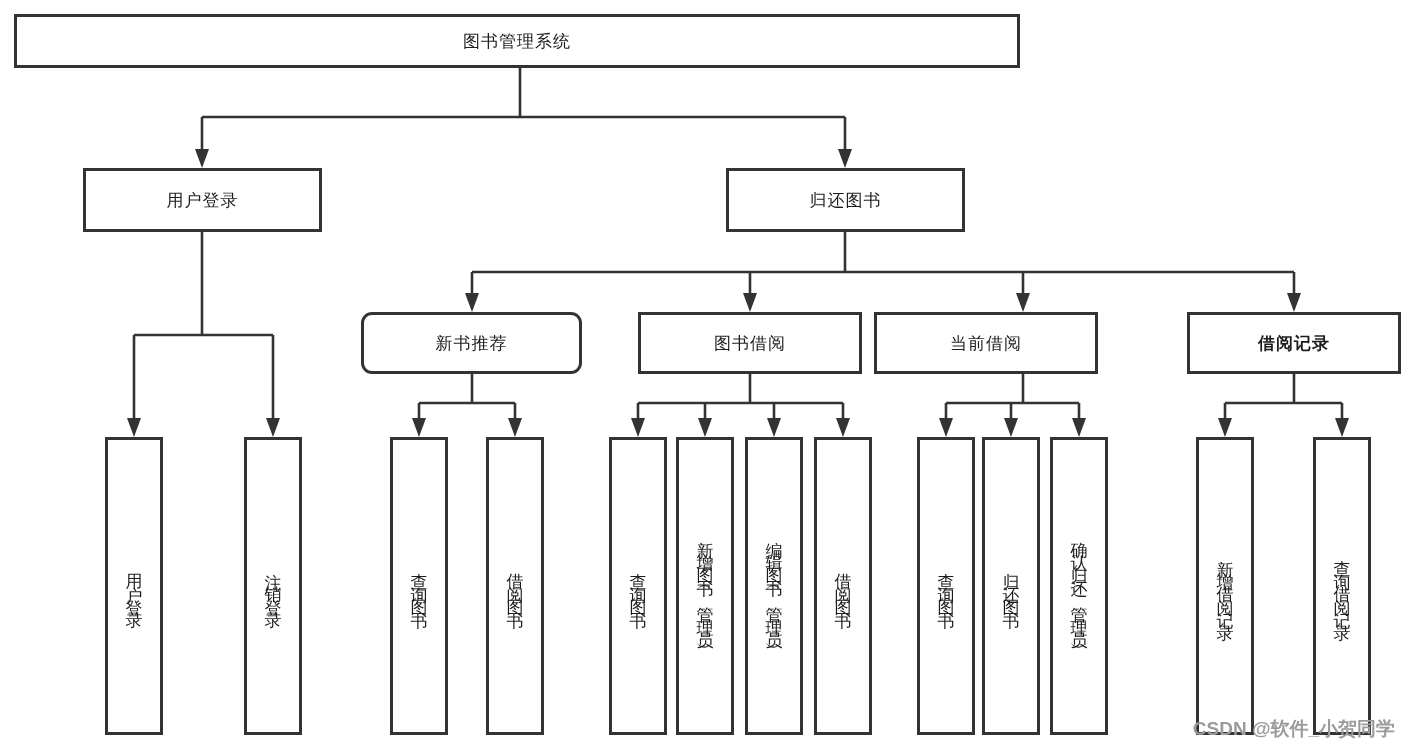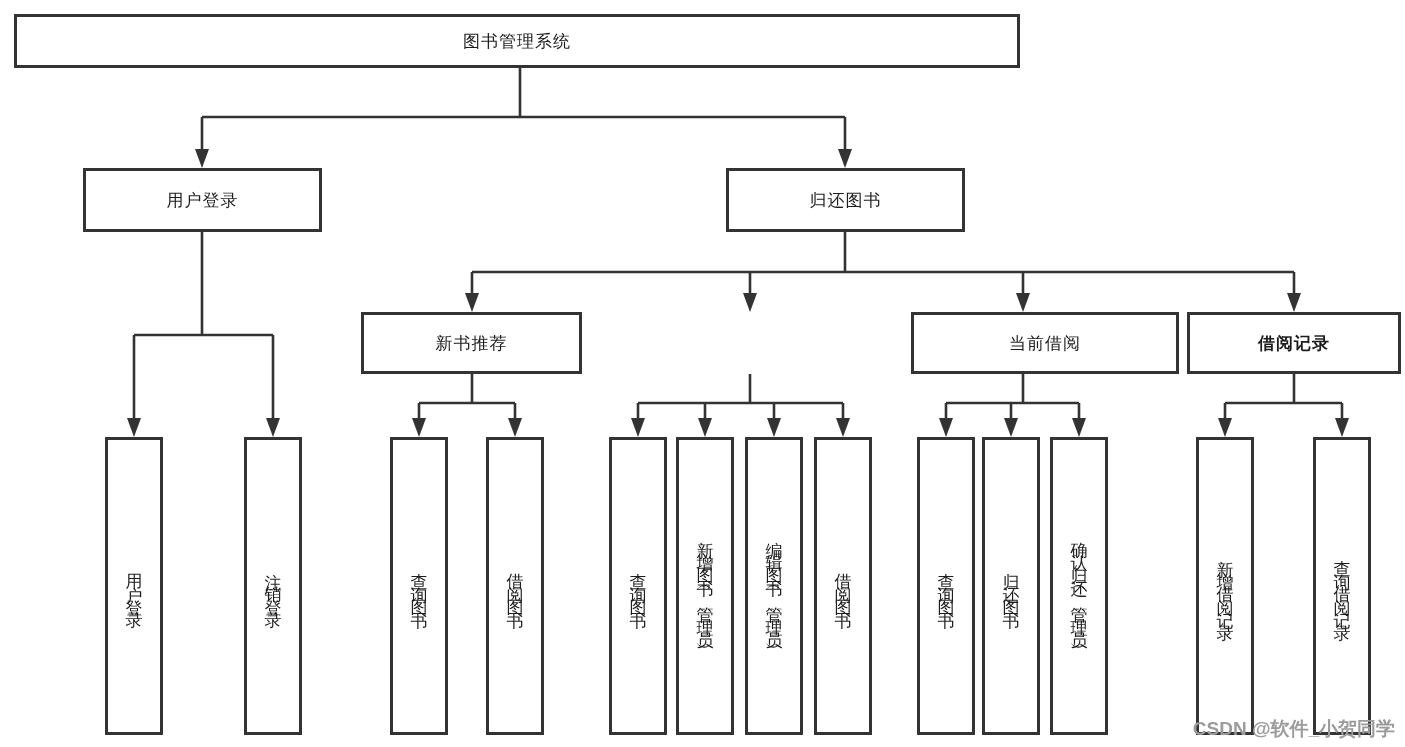--- a/index.html
+++ b/index.html
@@ -49,23 +49,23 @@
     letter-spacing: 13px;
     line-height: 1;
     display: block;
   }
   
   .root-box  { left: 14px;  top: 14px;  width: 1006px; height: 54px; }
   .lvl2      { top: 168px; height: 64px; width: 239px; }
   .b-user    { left: 83px; }
   .b-mgmt    { left: 726px; }
   .lvl3      { top: 312px; height: 62px; }
-  .s-newrec  { left: 361px;  width: 221px; }
+  .s-newrec  { left: 361px;  width: 221px; border-radius: 11px; }
   .s-borrow  { left: 638px;  width: 224px; }
-  .s-current { left: 911px;  width: 268px; }
+  .s-current { left: 874px;  width: 224px; }
   .s-records { left: 1187px; width: 214px; font-weight: bold; }
   .leaf      { top: 437px; height: 298px; width: 58px; }
   .l-1  { left: 105px; }  .l-2  { left: 244px; }
   .l-3  { left: 390px; }  .l-4  { left: 486px; }
   .l-5  { left: 609px; }  .l-6  { left: 676px; }
   .l-7  { left: 745px; }  .l-8  { left: 814px; }
   .l-9  { left: 917px; }  .l-10 { left: 982px; }
   .l-11 { left: 1050px; }
   .l-12 { left: 1196px; } .l-13 { left: 1313px; }
   .watermark {
@@ -119,20 +119,21 @@
     <polygon points="1218,418 1232,418 1225,437"></polygon>
     <polygon points="1335,418 1349,418 1342,437"></polygon>
   </svg>
 
   <div class="node hbox root-box">图书管理系统</div>
 
   <div class="node hbox lvl2 b-user">用户登录</div>
   <div class="node hbox lvl2 b-mgmt">归还图书</div>
 
   <div class="node hbox lvl3 s-newrec">新书推荐</div>
+  <div class="node hbox lvl3 s-borrow">图书借阅</div>
   <div class="node hbox lvl3 s-current">当前借阅</div>
   <div class="node hbox lvl3 s-records">借阅记录</div>
 
   <div class="node vbox leaf l-1">
     <span>用户登录</span>
   </div>
   <div class="node vbox leaf l-2">
     <span>注销登录</span>
   </div>
 

